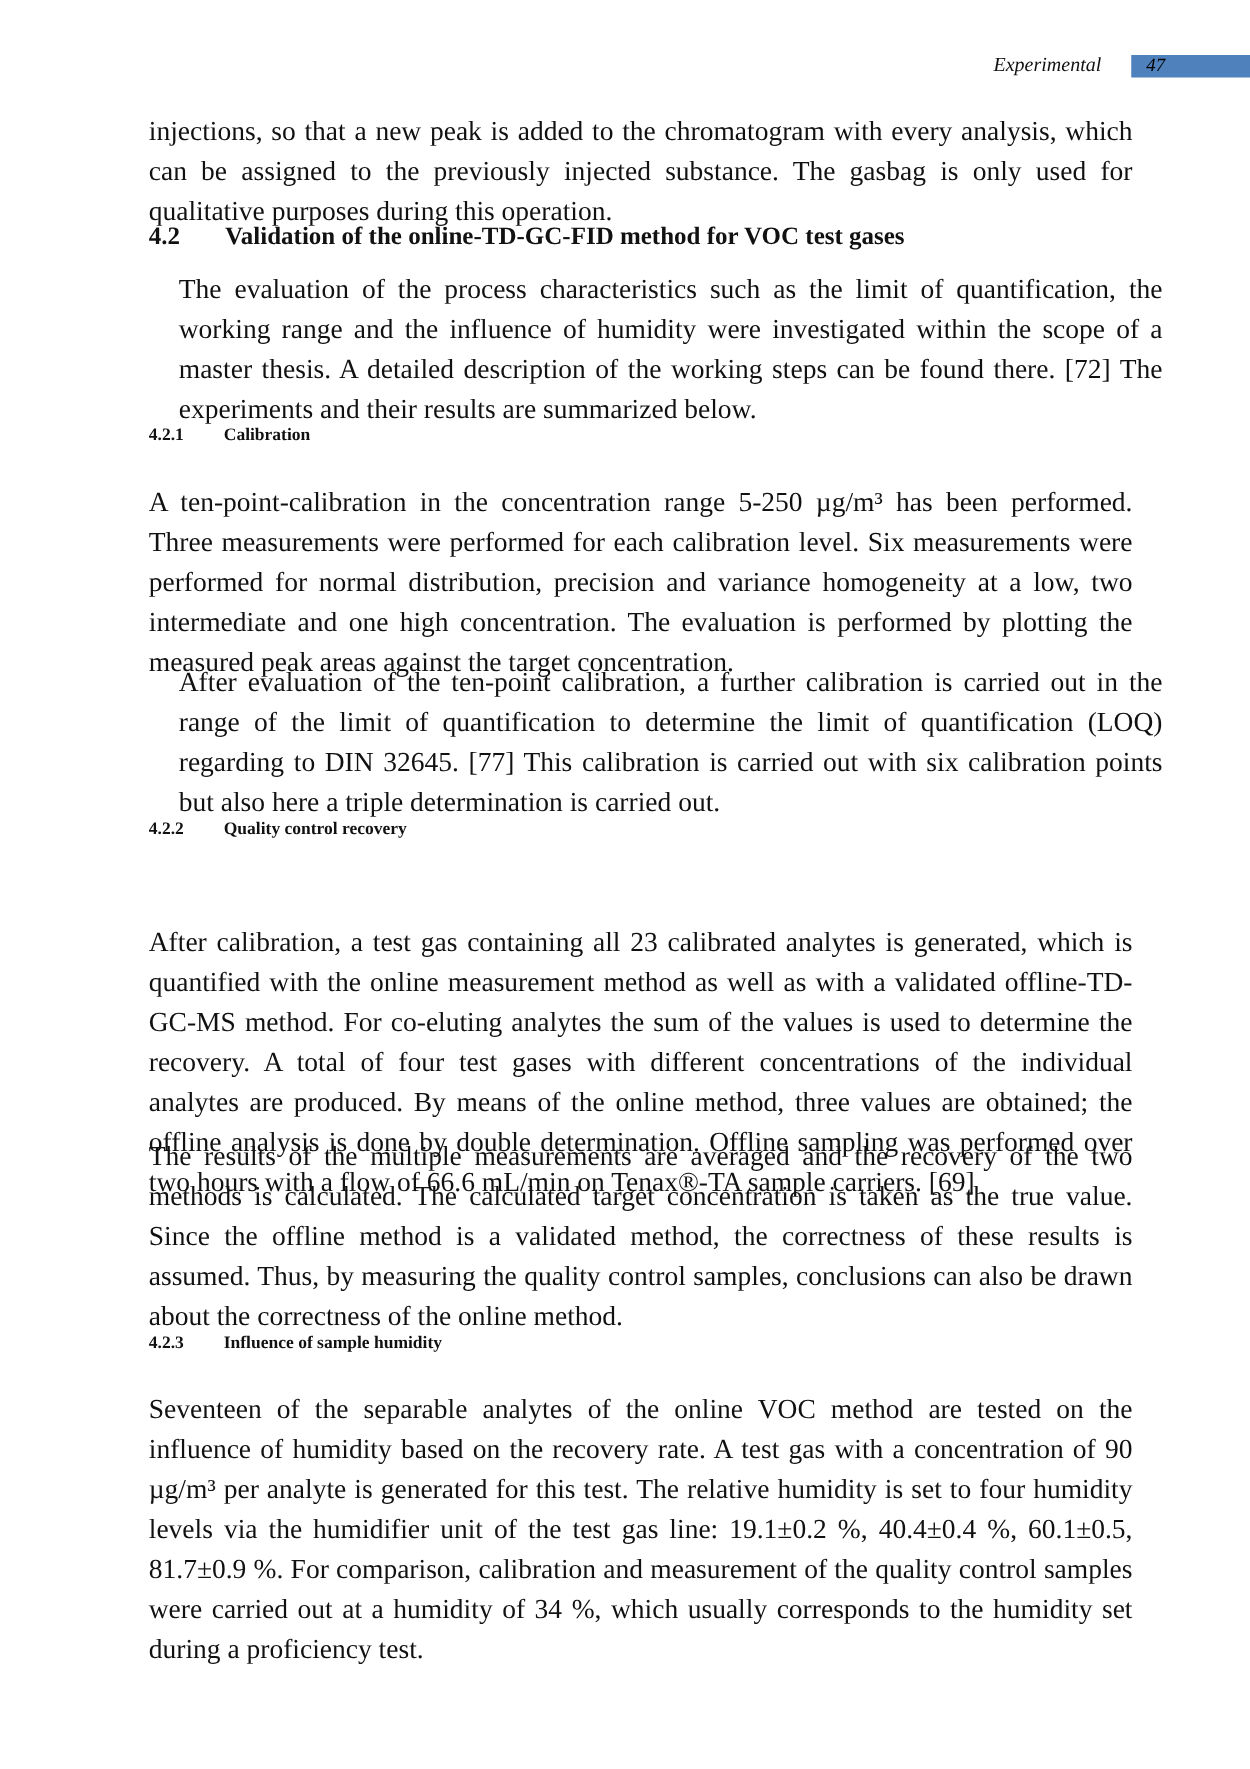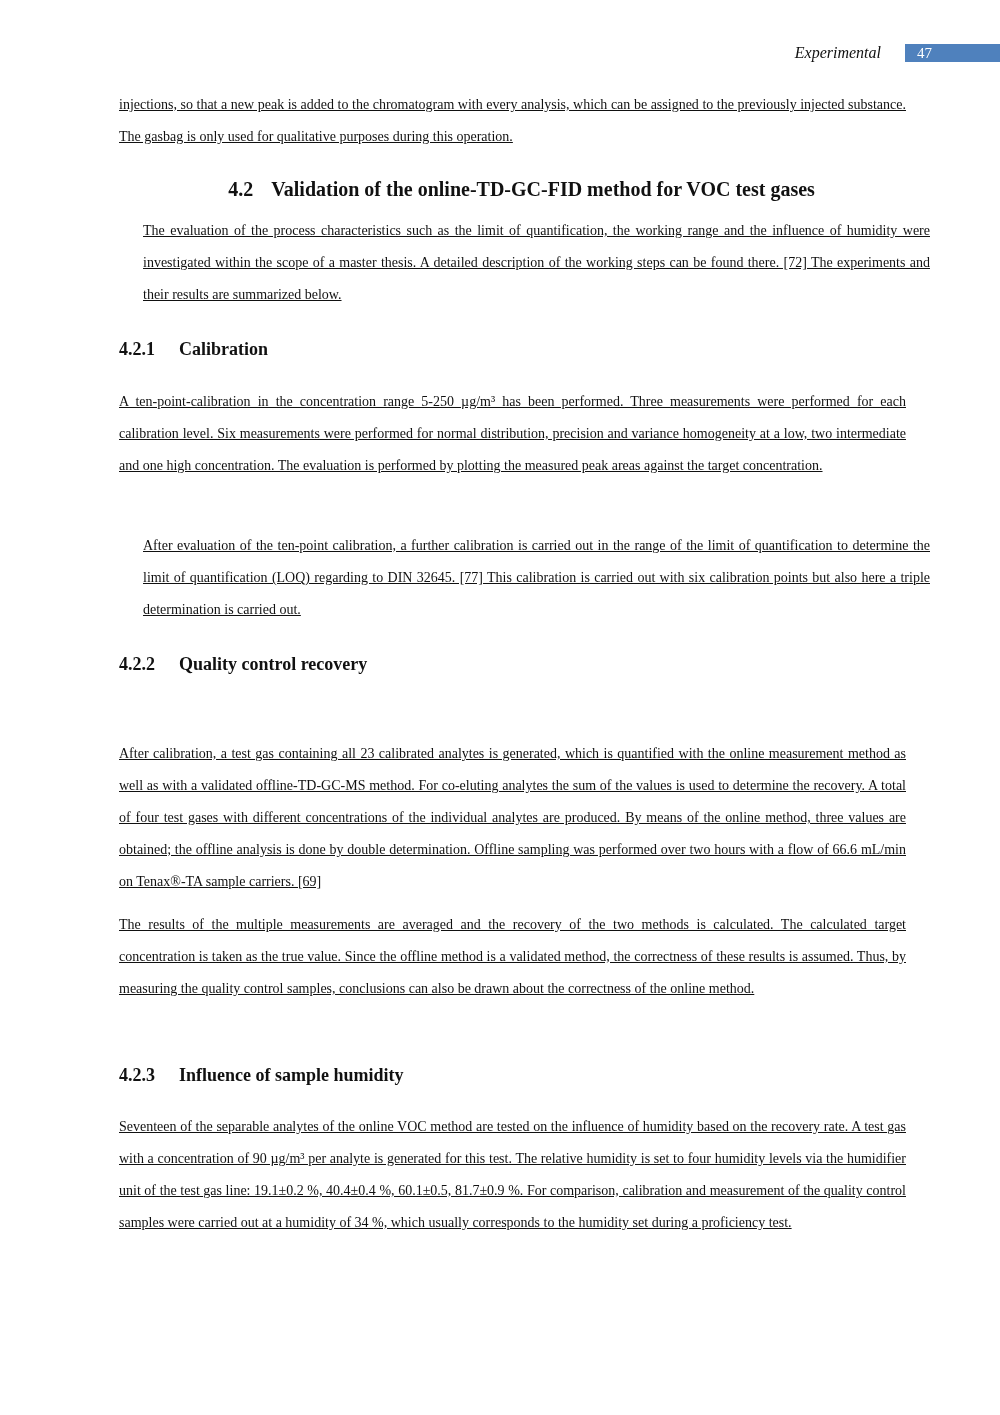--- a/index.html
+++ b/index.html
@@ -1,26 +1,26 @@
 <!DOCTYPE html>
 <html><head>
 <meta charset="utf-8">
 <style>
   html, body { margin: 0; padding: 0; background: #ffffff; }
   body { width: 1000px; height: 1415px; position: relative; overflow: hidden;
          font-family: "Liberation Serif", "DejaVu Serif", serif; color: #111; }
   .header { position: absolute; top: 42px; left: 0; width: 1000px; height: 20px; }
   .header-title { position: absolute; right: 119px; top: 1px; font-size: 16px; line-height: 20px; font-style: italic; }
   .page-badge { position: absolute; left: 905px; top: 2px; width: 95px; height: 18px;
-                background: #4f81bd; color: #ffffff; font-size: 15px; line-height: 18px; padding-left: 12px; box-sizing: border-box; }
+                background: #4f81bd; color: #000000; font-size: 15px; line-height: 18px; padding-left: 12px; box-sizing: border-box; font-style: italic; }
   .content { position: absolute; left: 119px; width: 787px; }
-  p { margin: 0; font-size: 14px; line-height: 32px; text-align: justify; text-decoration: underline; }
-  .h2 { font-weight: bold; font-size: 20px; line-height: 26px; margin: 0; text-align: center; }
+  p { margin: 0; font-size: 22px; line-height: 32px; text-align: justify; }
+  .h2 { font-weight: bold; font-size: 20px; line-height: 26px; margin: 0; }
   .h2 .num { display: inline-block; width: 61px; }
-  .h3 { font-weight: bold; font-size: 18px; line-height: 24px; margin: 0; }
+  .h3 { font-weight: bold; font-size: 14px; line-height: 24px; margin: 0; }
   .h3 .num { display: inline-block; width: 60px; }
 </style>
 </head>
 <body>
 
 <div class="header">
   <span class="header-title">Experimental</span>
   <span class="page-badge">47</span>
 </div>
 

